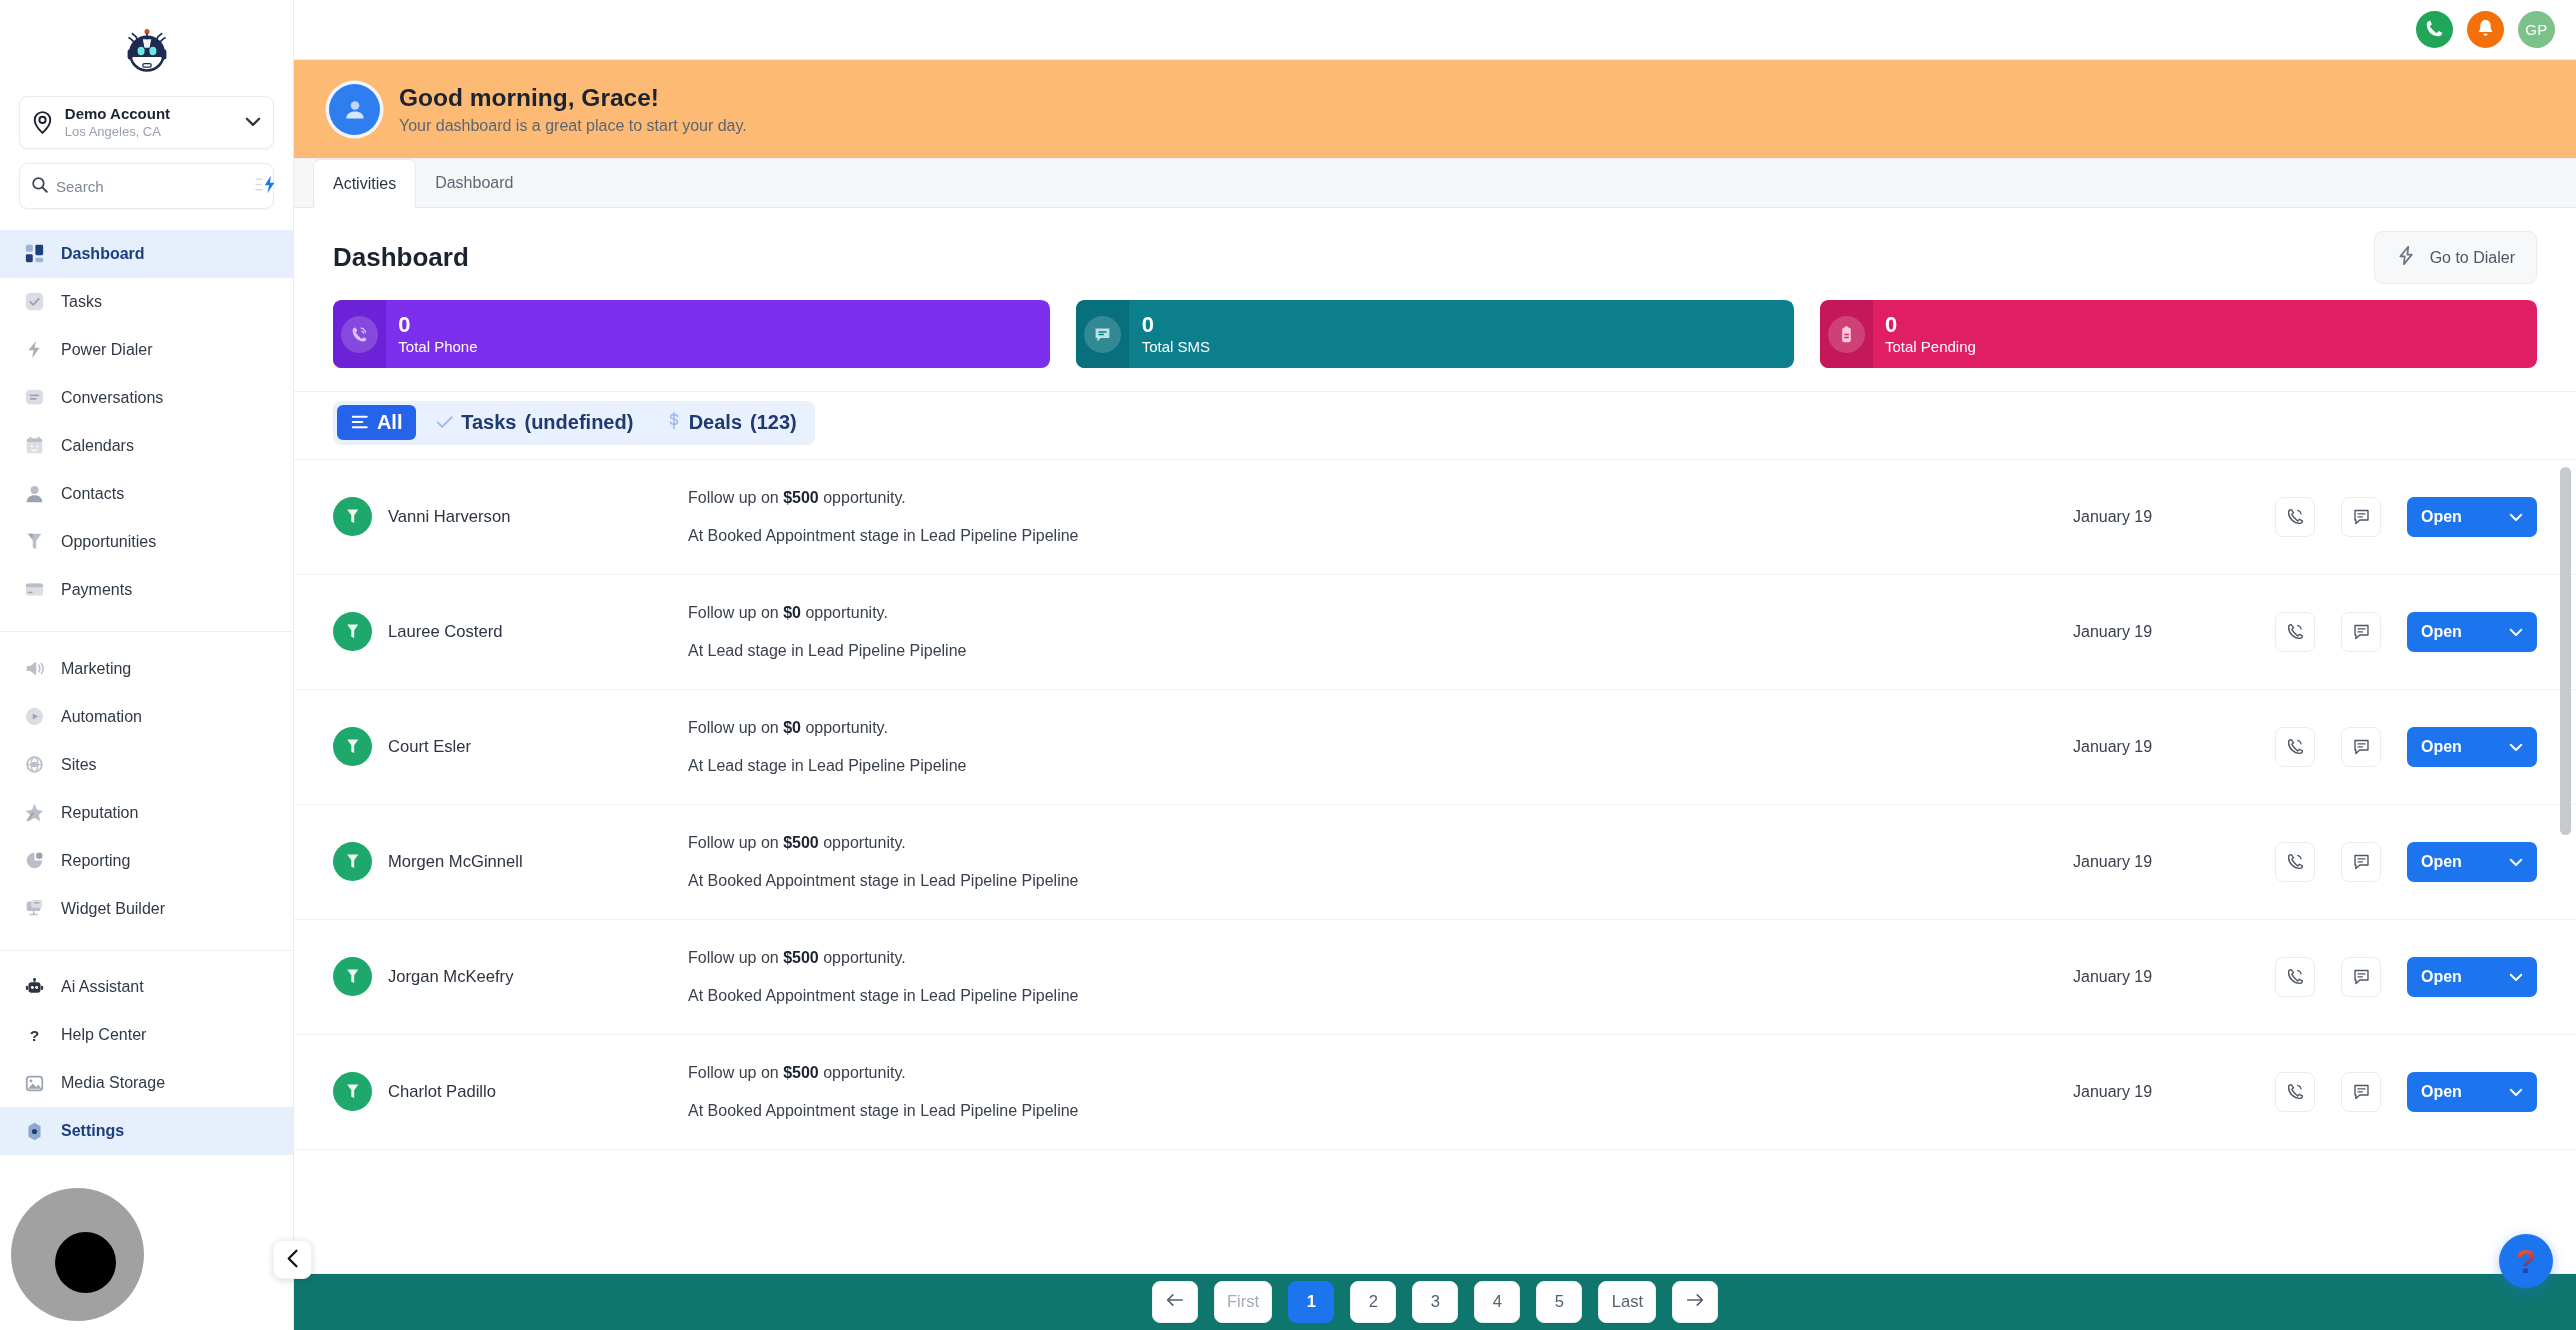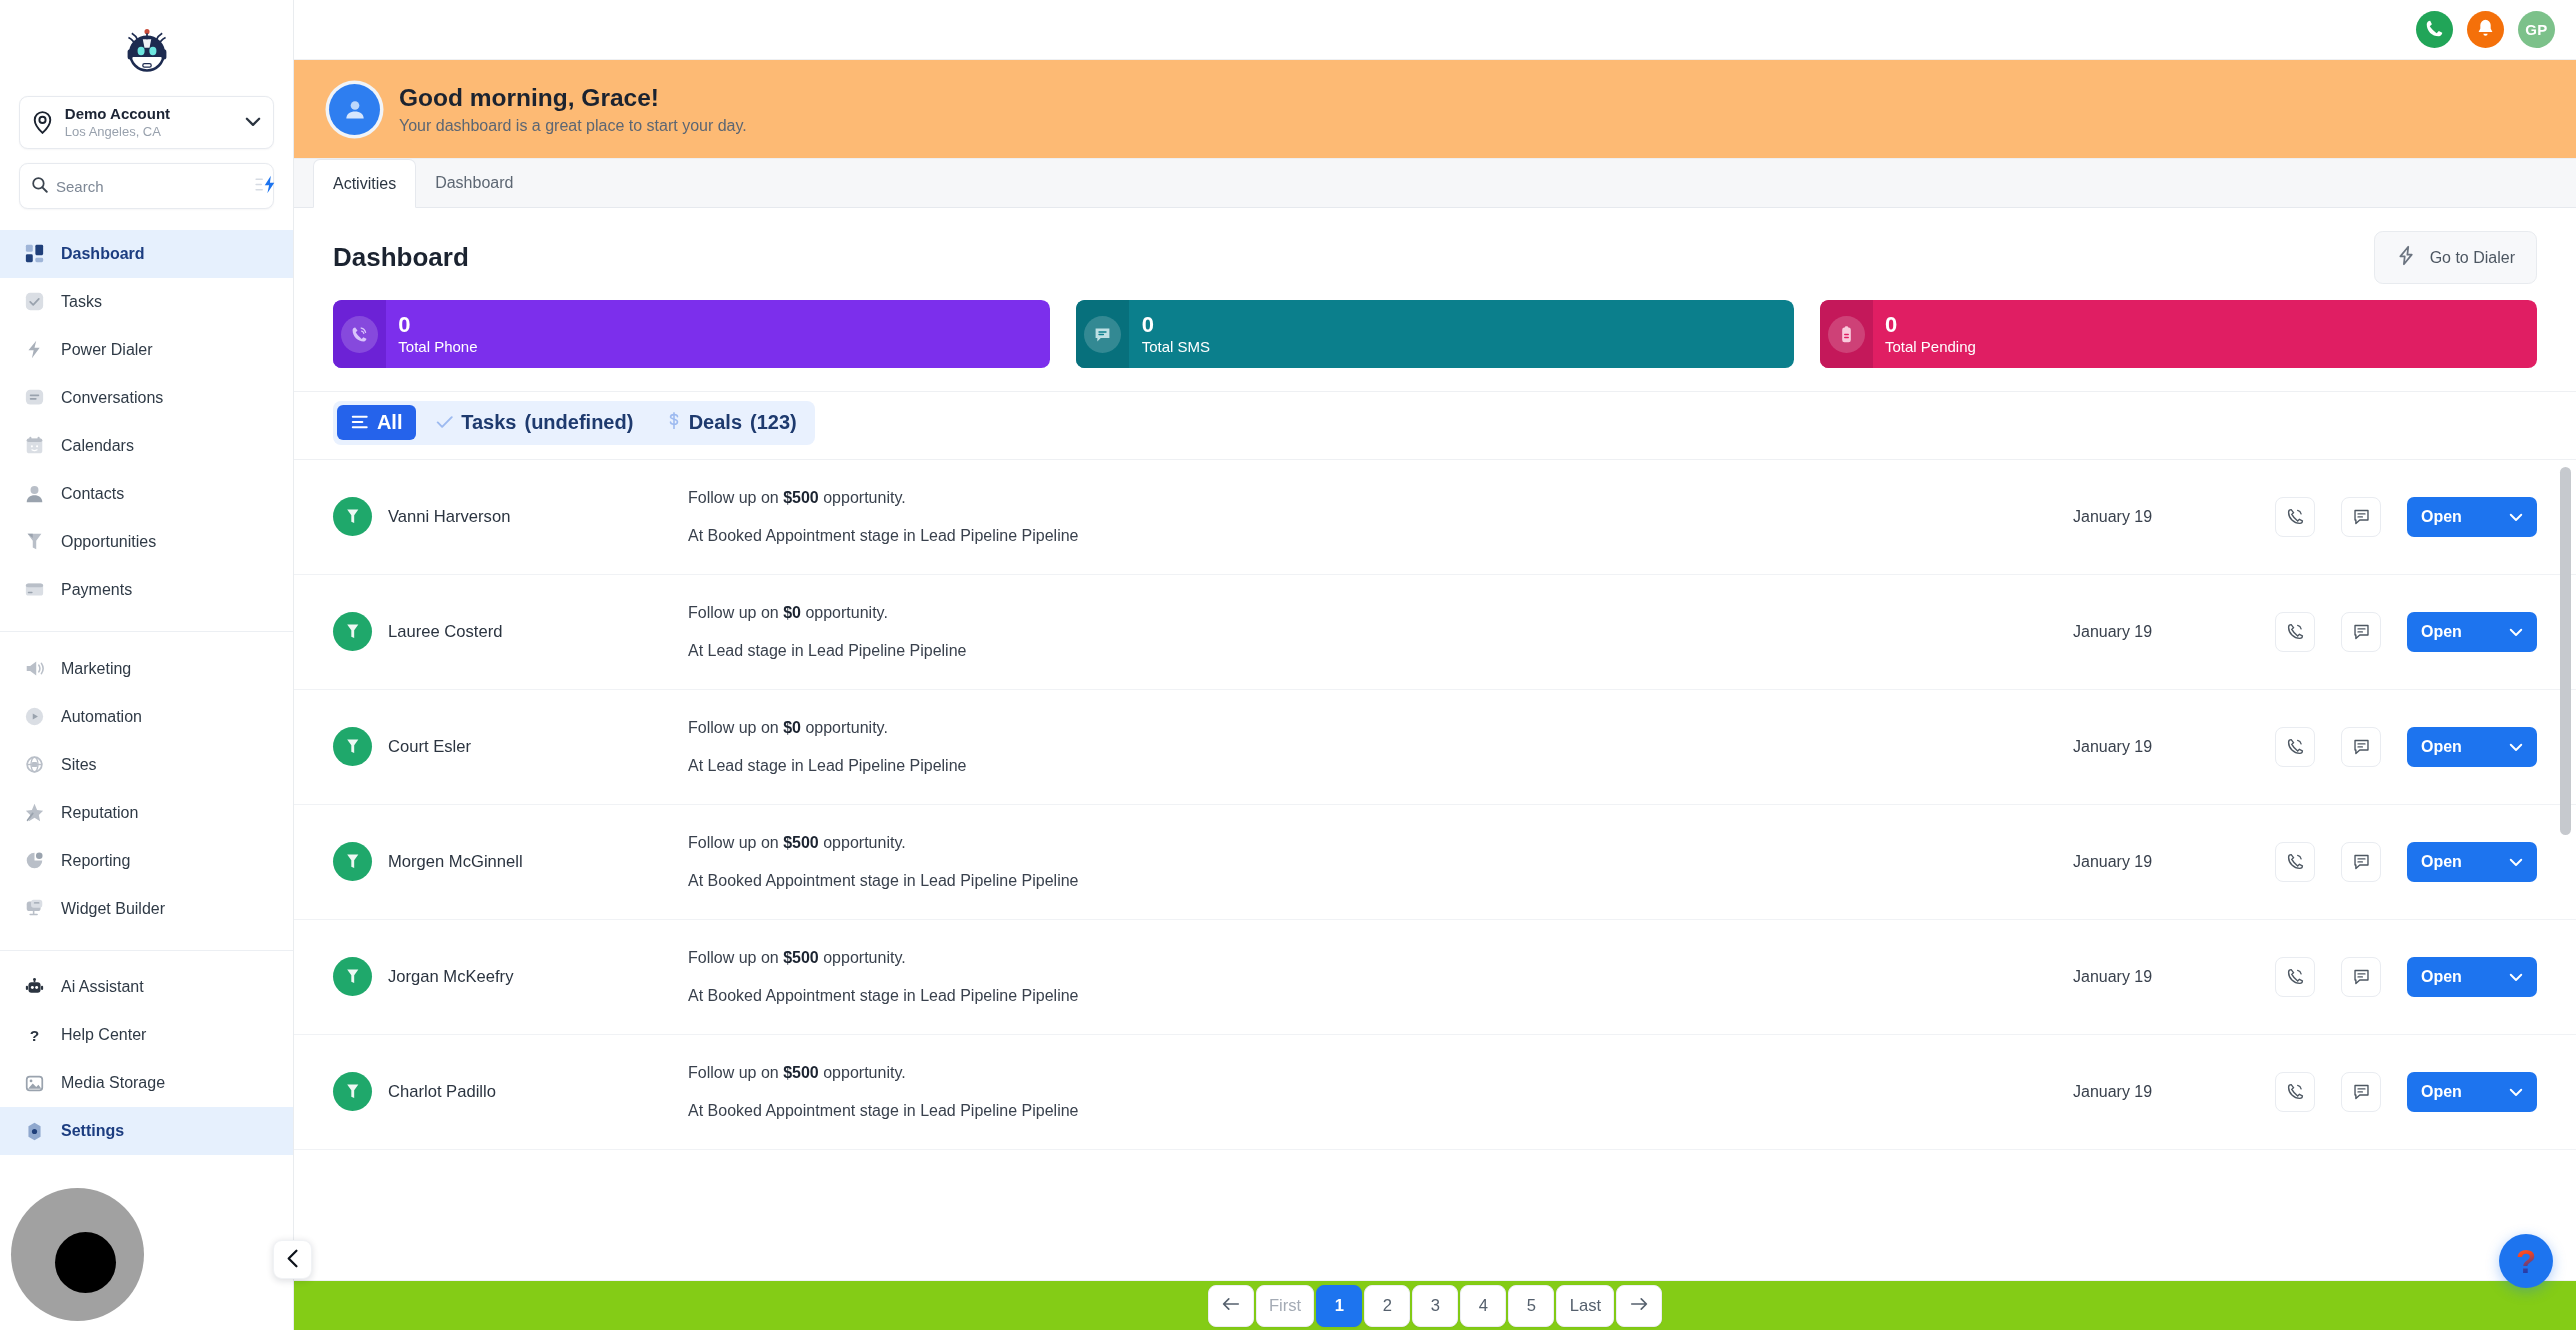--- a/index.html
+++ b/index.html
@@ -89,21 +89,21 @@
 
   
   .main { flex: 1; height: 1330px; display: flex; flex-direction: column; background: #f7f8fa; min-width:0; }
 
   .topbar {
     height: 60px; background: #fff; display: flex; align-items: center;
     justify-content: flex-end; padding-right: 21px; gap: 14px;
     border-bottom: 0.9px solid #eef0f3;
   }
   .tb-circle { width: 37px; height: 37px; border-radius: 50%; display: flex; align-items: center; justify-content: center; cursor: pointer; }
-  .tb-avatar { font-size: 15px; font-weight: 700; color: #fff; letter-spacing: 0.3px; }
+  .tb-avatar { font-size: 15px; font-weight: 400; color: #fff; letter-spacing: 0.3px; }
 
   .greet {
     background: #fdba74; padding: 23px 0 23px 35px; display: flex; align-items: center; gap: 19px;
     border-bottom: 0.9px solid #edeff2;
   }
   .greet-av {
     width: 51px; height: 51px; border-radius: 50%; background: #2e7ef0;
     display: flex; align-items: center; justify-content: center; flex: 0 0 51px;
     box-shadow: 0 0 0 3.5px #f1f4f8;
   }
@@ -166,21 +166,21 @@
   .icon-btn { width: 40px; height: 40px; border-radius: 8px; border: 0.9px solid #e9ecf1; background: #fff; display: flex; align-items: center; justify-content: center; cursor: pointer; }
   .open-btn {
     height: 40px; width: 130px; border-radius: 7px; background: #1d74ef; color: #fff;
     display: flex; align-items: center; justify-content: space-between; padding: 0 14px;
     font-size: 16px; font-weight: 700; cursor: pointer;
   }
 
   .list-scroll { position: absolute; right: 5.3px; top: 7px; width: 10.5px; height: 605px; }
   .list-scroll .thumb { width: 10.5px; height: 368px; border-radius: 6.1px; background: #c6c9ce; }
 
-  .pager { height: 50px; display: flex; align-items: center; justify-content: center; gap: 2px; background:#84cc16; border-top: 0.9px solid #f0f2f5;}
+  .pager { height: 57px; display: flex; align-items: center; justify-content: center; gap: 16px; background:#0f766e; border-top: 0.9px solid #f0f2f5;}
   .pbtn {
     min-width: 46px; height: 42px; border-radius: 8px; background: #fff;
     border: 0.9px solid #eceef2; display: flex; align-items: center; justify-content: center;
     font-size: 16.6px; color: #55606d; cursor: pointer; padding: 0 12.3px;
     box-shadow: 0 0.9px 1.8px rgba(16,24,40,.04);
   }
   .pbtn.muted { color: #a4abb5; }
   .pbtn.active { background: #1d74ef; color: #fff; border-color: #1d74ef; font-weight: 700; }
 
   .help-fab {

